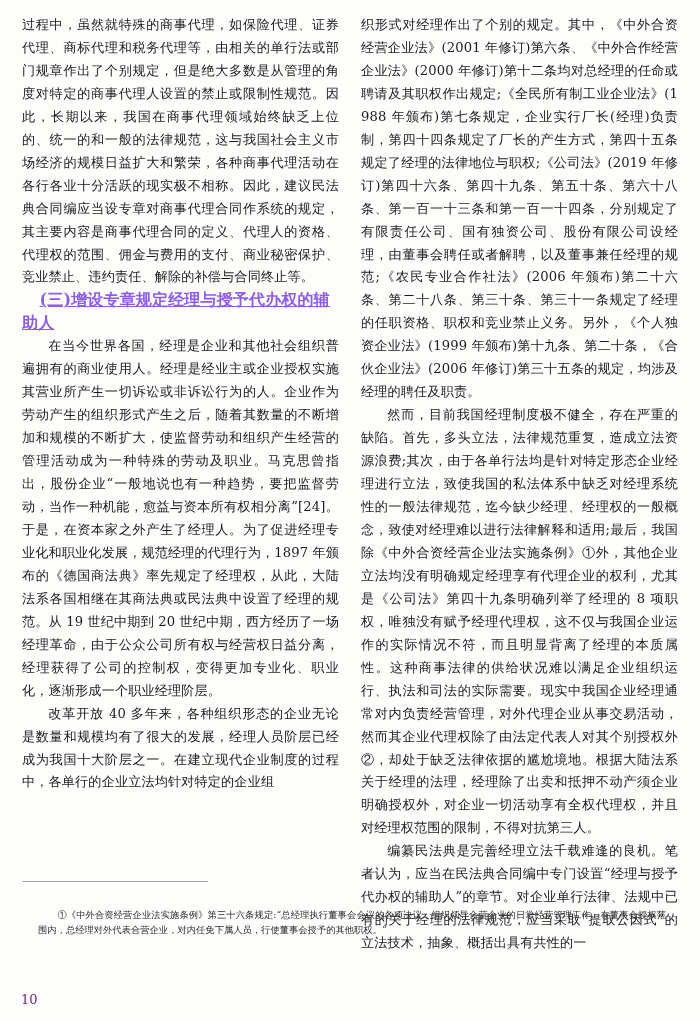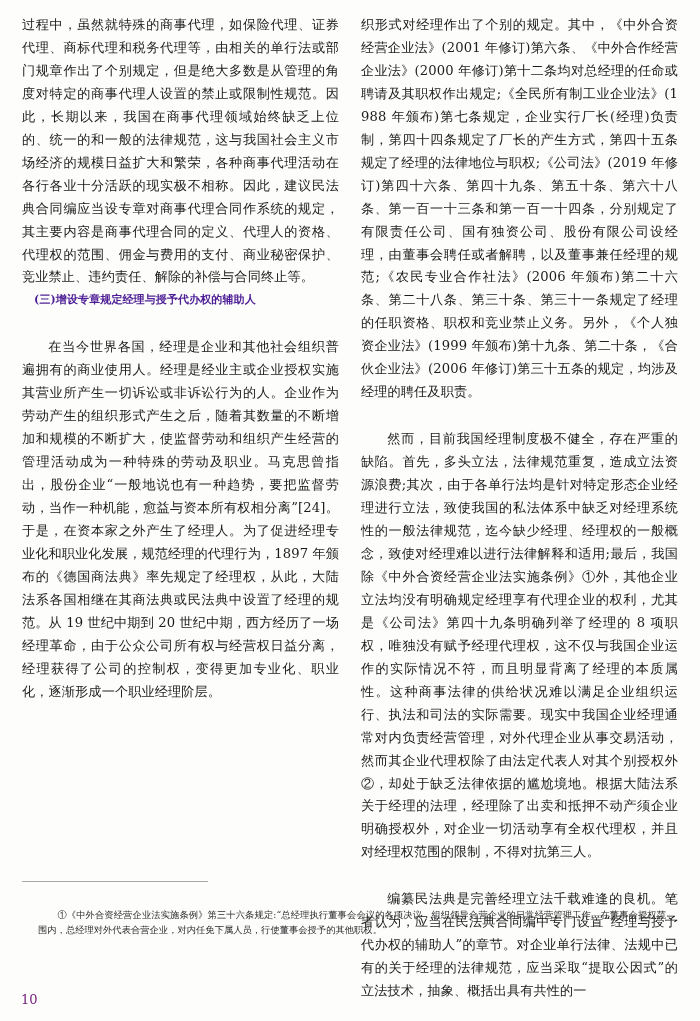--- a/index.html
+++ b/index.html
@@ -46,30 +46,30 @@
     text-align: justify;
     text-justify: inter-ideograph;
     margin: 0;
     letter-spacing: 0.01em;
     color: #1b1b1b;
     word-break: break-all;
     text-indent: 0;
   }
   .para.indent {
     text-indent: 2em;
-    margin-top: 24px;
   }
   .heading {
-    font-size: 11px;
+    font-size: 16px;
     line-height: 22.95px;
     font-weight: bold;
     text-indent: 1.1em;
     margin: 0;
-    color: #4c1d95;
+    color: #8b5cf6;
     letter-spacing: 0.01em;
+    text-decoration: underline;
   }
 
   
   .footnote-rule {
     position: absolute;
     left: 22px;
     top: 881px;
     width: 186px;
     height: 1px;
     background: #a9a9ad;
@@ -107,20 +107,21 @@
 <body>
 
 <div class="page">
 
   <div class="columns">
 
     <div class="col">
       <p class="para">过程中，虽然就特殊的商事代理，如保险代理、证券代理、商标代理和税务代理等，由相关的单行法或部门规章作出了个别规定，但是绝大多数是从管理的角度对特定的商事代理人设置的禁止或限制性规范。因此，长期以来，我国在商事代理领域始终缺乏上位的、统一的和一般的法律规范，这与我国社会主义市场经济的规模日益扩大和繁荣，各种商事代理活动在各行各业十分活跃的现实极不相称。因此，建议民法典合同编应当设专章对商事代理合同作系统的规定，其主要内容是商事代理合同的定义、代理人的资格、代理权的范围、佣金与费用的支付、商业秘密保护、竞业禁止、违约责任、解除的补偿与合同终止等。</p>
       <p class="heading">(三)增设专章规定经理与授予代办权的辅助人</p>
       <p class="para indent">在当今世界各国，经理是企业和其他社会组织普遍拥有的商业使用人。经理是经业主或企业授权实施其营业所产生一切诉讼或非诉讼行为的人。企业作为劳动产生的组织形式产生之后，随着其数量的不断增加和规模的不断扩大，使监督劳动和组织产生经营的管理活动成为一种特殊的劳动及职业。马克思曾指出，股份企业“一般地说也有一种趋势，要把监督劳动，当作一种机能，愈益与资本所有权相分离”[24]。于是，在资本家之外产生了经理人。为了促进经理专业化和职业化发展，规范经理的代理行为，1897 年颁布的《德国商法典》率先规定了经理权，从此，大陆法系各国相继在其商法典或民法典中设置了经理的规范。从 19 世纪中期到 20 世纪中期，西方经历了一场经理革命，由于公众公司所有权与经营权日益分离，经理获得了公司的控制权，变得更加专业化、职业化，逐渐形成一个职业经理阶层。</p>
+      <p class="para indent">改革开放 40 多年来，各种组织形态的企业无论是数量和规模均有了很大的发展，经理人员阶层已经成为我国十大阶层之一。在建立现代企业制度的过程中，各单行的企业立法均针对特定的企业组</p>
     </div>
 
     <div class="col">
       <p class="para">织形式对经理作出了个别的规定。其中，《中外合资经营企业法》(2001 年修订)第六条、《中外合作经营企业法》(2000 年修订)第十二条均对总经理的任命或聘请及其职权作出规定;《全民所有制工业企业法》(1988 年颁布)第七条规定，企业实行厂长(经理)负责制，第四十四条规定了厂长的产生方式，第四十五条规定了经理的法律地位与职权;《公司法》(2019 年修订)第四十六条、第四十九条、第五十条、第六十八条、第一百一十三条和第一百一十四条，分别规定了有限责任公司、国有独资公司、股份有限公司设经理，由董事会聘任或者解聘，以及董事兼任经理的规范;《农民专业合作社法》(2006 年颁布)第二十六条、第二十八条、第三十条、第三十一条规定了经理的任职资格、职权和竞业禁止义务。另外，《个人独资企业法》(1999 年颁布)第十九条、第二十条，《合伙企业法》(2006 年修订)第三十五条的规定，均涉及经理的聘任及职责。</p>
       <p class="para indent">然而，目前我国经理制度极不健全，存在严重的缺陷。首先，多头立法，法律规范重复，造成立法资源浪费;其次，由于各单行法均是针对特定形态企业经理进行立法，致使我国的私法体系中缺乏对经理系统性的一般法律规范，迄今缺少经理、经理权的一般概念，致使对经理难以进行法律解释和适用;最后，我国除《中外合资经营企业法实施条例》①外，其他企业立法均没有明确规定经理享有代理企业的权利，尤其是《公司法》第四十九条明确列举了经理的 8 项职权，唯独没有赋予经理代理权，这不仅与我国企业运作的实际情况不符，而且明显背离了经理的本质属性。这种商事法律的供给状况难以满足企业组织运行、执法和司法的实际需要。现实中我国企业经理通常对内负责经营管理，对外代理企业从事交易活动，然而其企业代理权除了由法定代表人对其个别授权外②，却处于缺乏法律依据的尴尬境地。根据大陆法系关于经理的法理，经理除了出卖和抵押不动产须企业明确授权外，对企业一切活动享有全权代理权，并且对经理权范围的限制，不得对抗第三人。</p>
       <p class="para indent">编纂民法典是完善经理立法千载难逢的良机。笔者认为，应当在民法典合同编中专门设置“经理与授予代办权的辅助人”的章节。对企业单行法律、法规中已有的关于经理的法律规范，应当采取“提取公因式”的立法技术，抽象、概括出具有共性的一</p>
     </div>
 
   </div>
 

